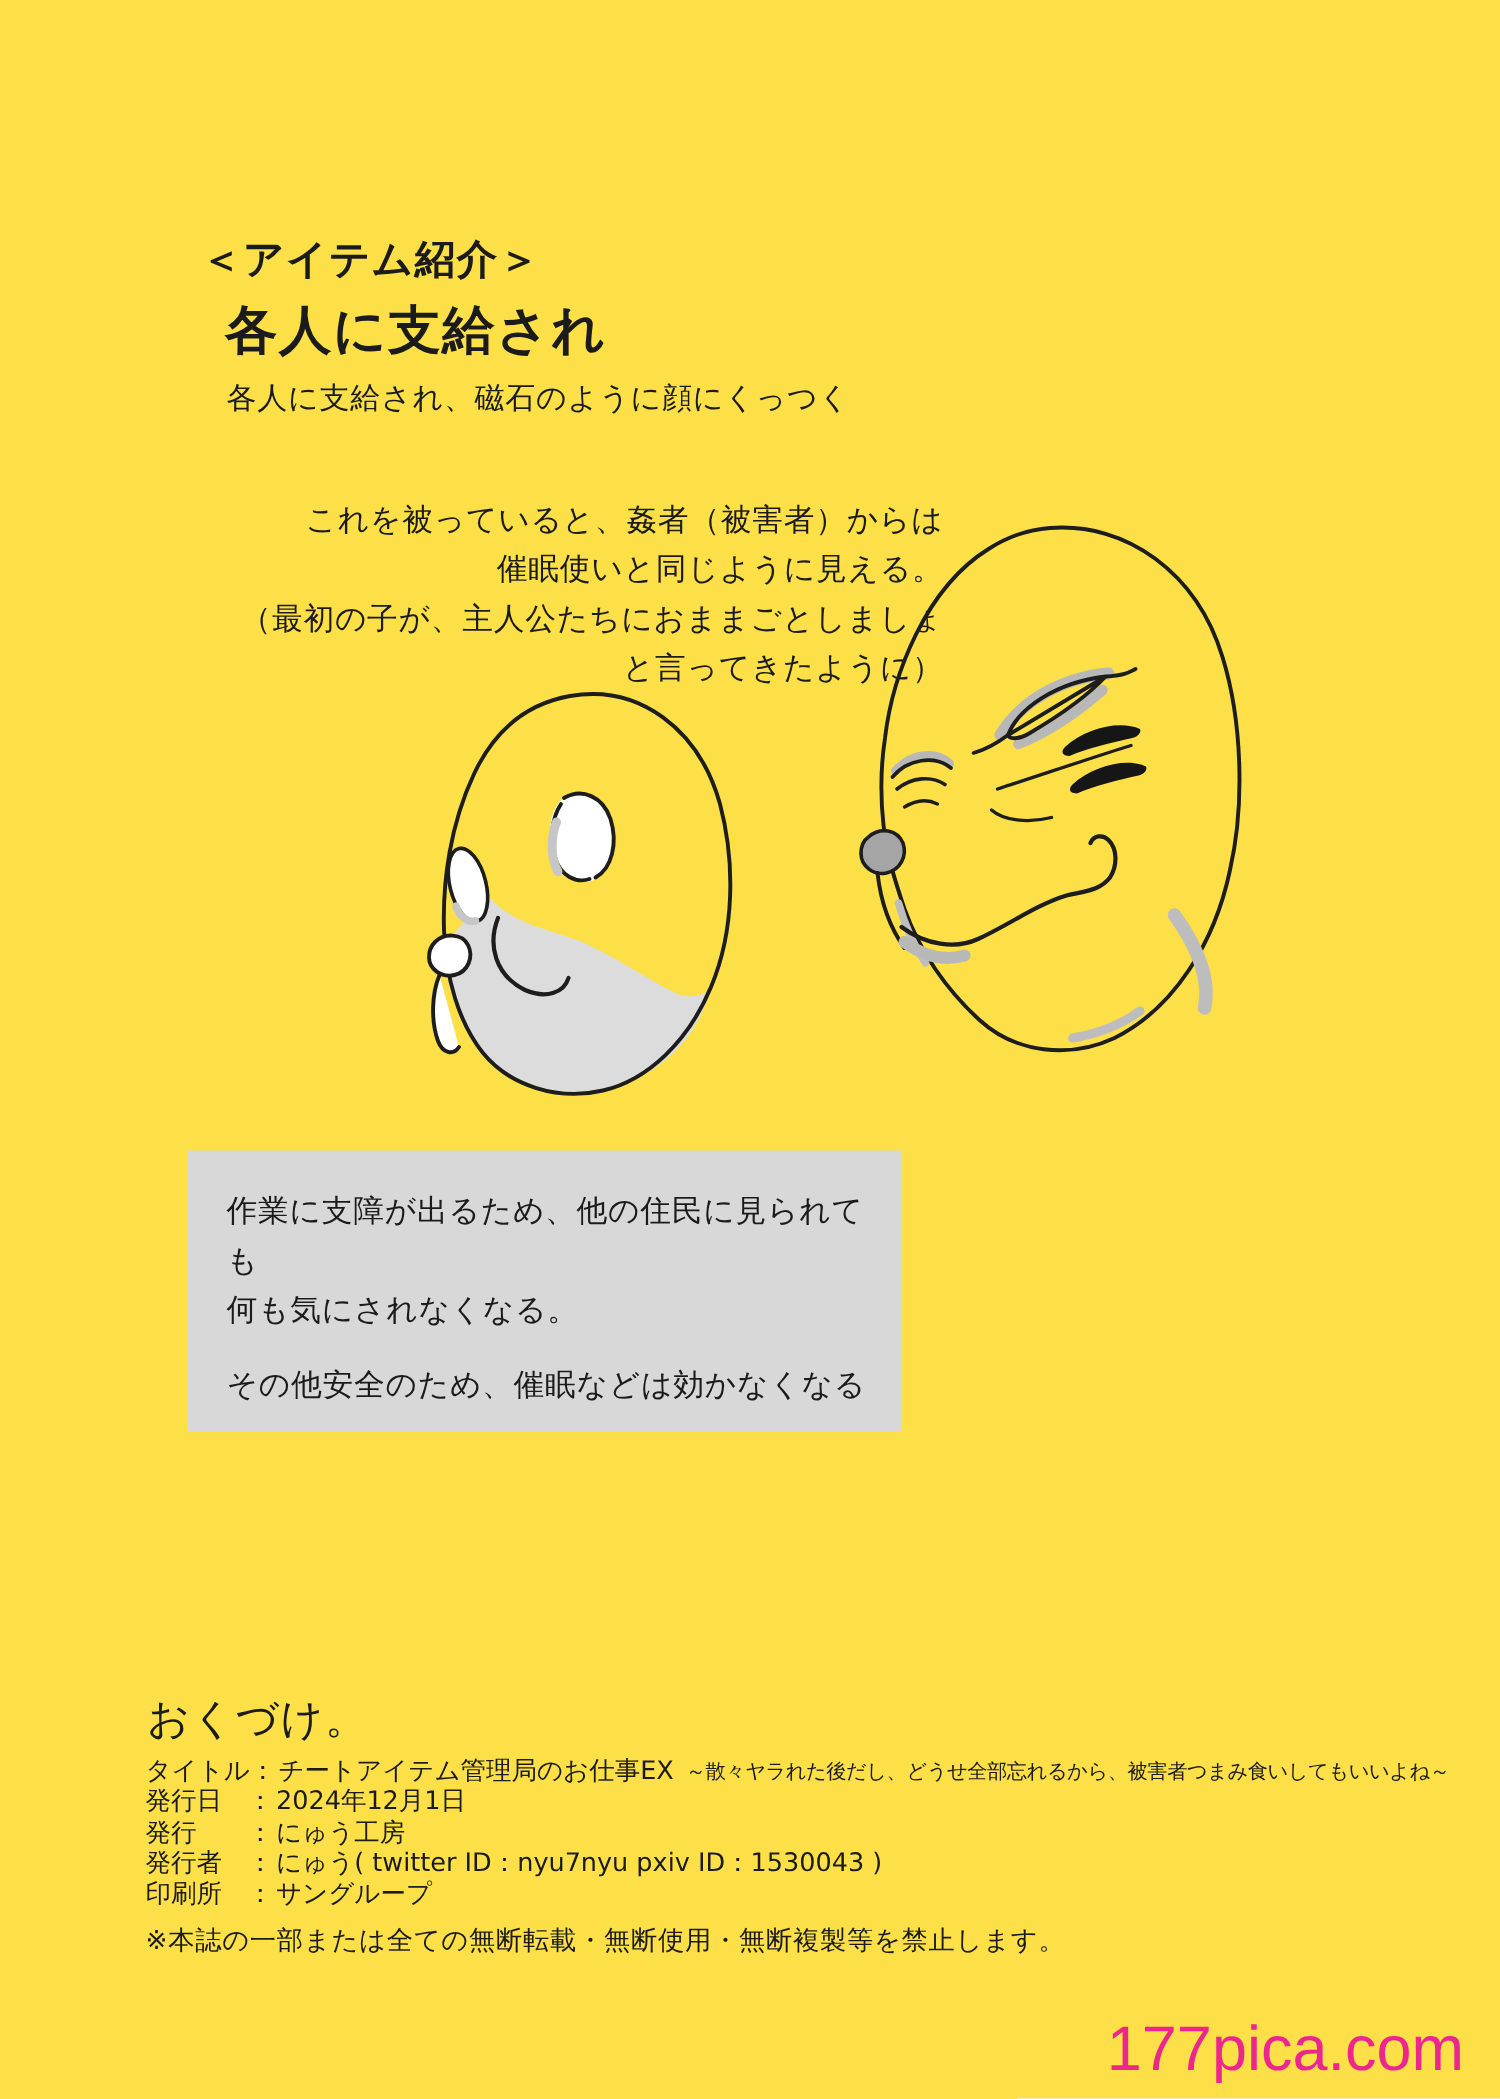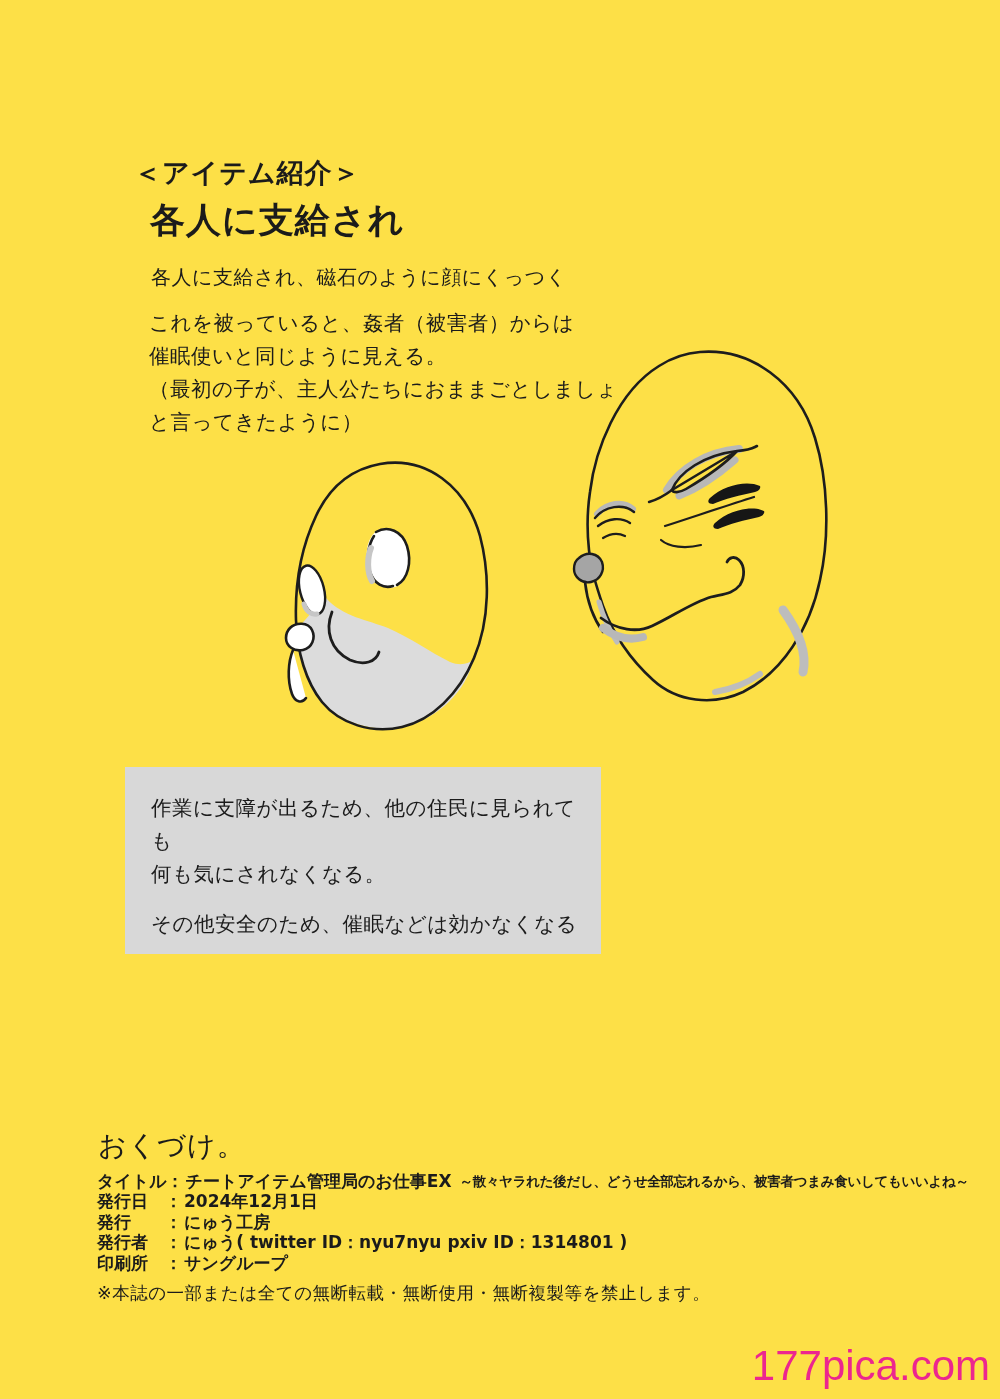--- a/index.html
+++ b/index.html
@@ -17,27 +17,28 @@
     left:134px;top:155px;
     font-family:"Liberation Serif","DejaVu Serif",serif;
     font-weight:700;font-size:27px;letter-spacing:1px;
   }
   .item-name{
     left:150px;top:197px;
     font-family:"Liberation Serif","DejaVu Serif",serif;
     font-weight:700;font-size:35px;letter-spacing:1px;
   }
   .item-tagline{
-    left:151px;top:264px;
+    left:151px;top:252px;
     font-size:20px;letter-spacing:0.5px;font-weight:500;
   }
   .item-desc{
-    left:149px;top:306px;
+    left:149px;top:330px;
     font-size:20.5px;line-height:33px;letter-spacing:0.5px;font-weight:500;
     width:480px;
+    text-align:right;
   }
   
   .note-box{
     left:125px;top:767px;width:476px;
     box-sizing:border-box;
     background:#d8d8d8;
     padding:24px 14px 14px 26px;
     font-size:20.5px;line-height:33px;letter-spacing:0.5px;font-weight:500;
   }
   .note-line{min-height:33px;}
@@ -47,33 +48,33 @@
     left:98px;top:1127px;
     font-size:28px;letter-spacing:1px;
     font-family:"DejaVu Sans","Liberation Sans",sans-serif;
   }
   .colophon-rows{
     left:97px;top:1171px;
     font-size:17px;line-height:20.4px;
     font-family:"DejaVu Sans","Liberation Sans",sans-serif;
     white-space:nowrap;
   }
-  .col-row{display:flex;align-items:flex-start;font-weight:bold;}
+  .col-row{display:flex;align-items:flex-start;}
   .col-label{flex:0 0 68px;}
   .col-colon{flex:0 0 auto;}
   .col-value{margin-left:2px;}
   .col-subtitle{font-size:13.5px;margin-left:8px;letter-spacing:-0.3px;}
   .notice{
     left:97px;top:1281px;
     font-size:17.5px;letter-spacing:0.5px;
     font-family:"DejaVu Sans","Liberation Sans",sans-serif;
   }
   
   .watermark{
-    right:10px;top:1342px;
+    right:24px;top:1342px;
     font-size:42px;
     color:#ec268f;
     font-family:"Liberation Sans","DejaVu Sans",sans-serif;
     letter-spacing:0px;
   }
   svg{display:block;}
 </style>
 </head>
 <body>
 
@@ -208,21 +209,21 @@
       <span class="col-value">2024年12月1日</span>
     </div>
     <div class="col-row">
       <span class="col-label">発行</span>
       <span class="col-colon">：</span>
       <span class="col-value">にゅう工房</span>
     </div>
     <div class="col-row">
       <span class="col-label">発行者</span>
       <span class="col-colon">：</span>
-      <span class="col-value">にゅう( twitter ID：nyu7nyu  pxiv ID：1314801 )</span>
+      <span class="col-value">にゅう( twitter ID：nyu7nyu  pxiv ID：1530043 )</span>
     </div>
     <div class="col-row">
       <span class="col-label">印刷所</span>
       <span class="col-colon">：</span>
       <span class="col-value">サングループ</span>
     </div>
   </div>
 
   <div class="abs notice">※本誌の一部または全ての無断転載・無断使用・無断複製等を禁止します。</div>
 

